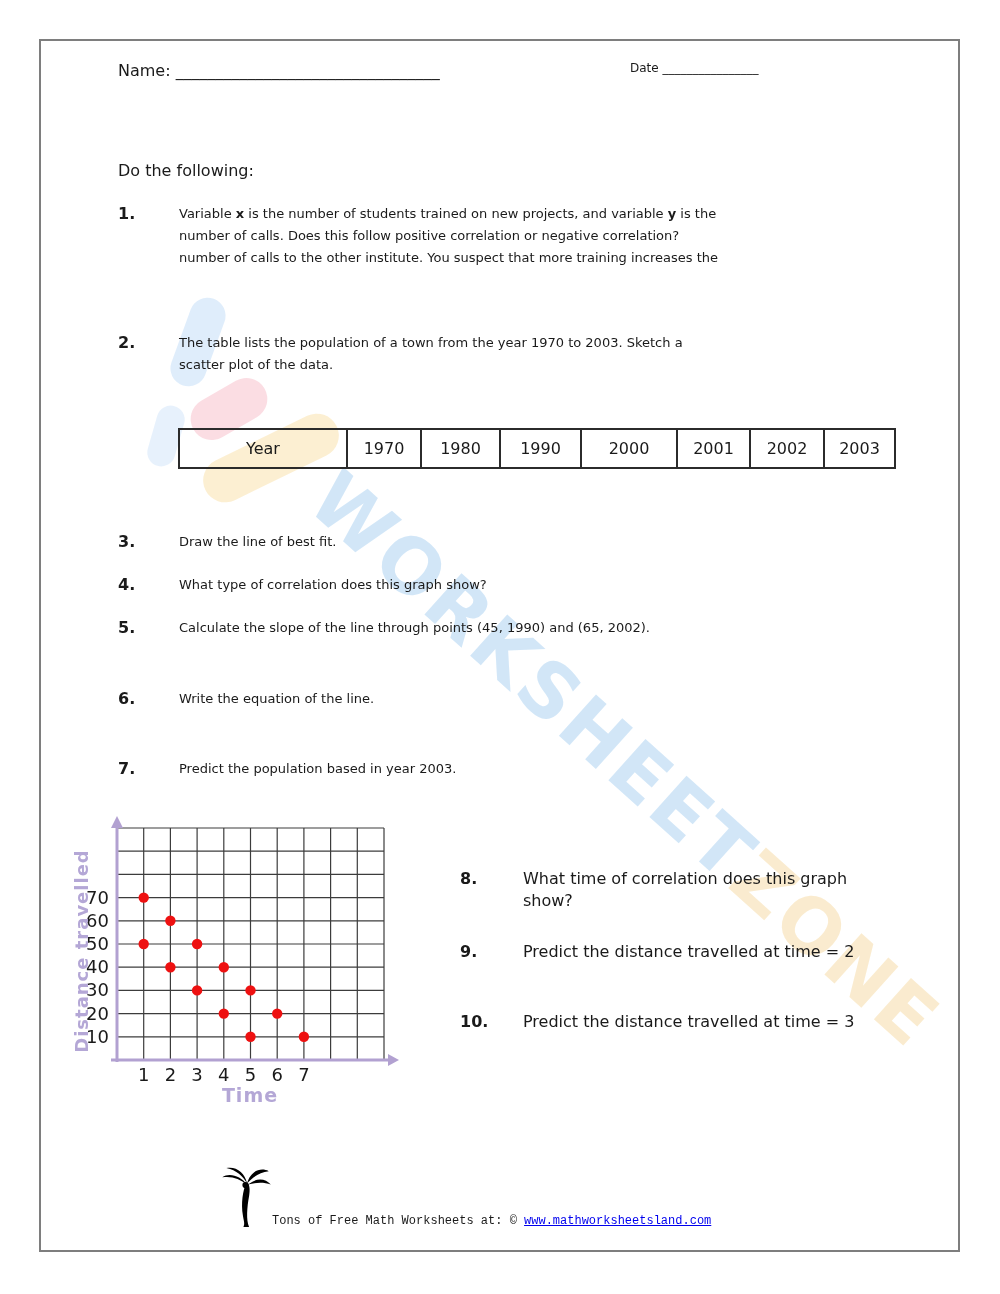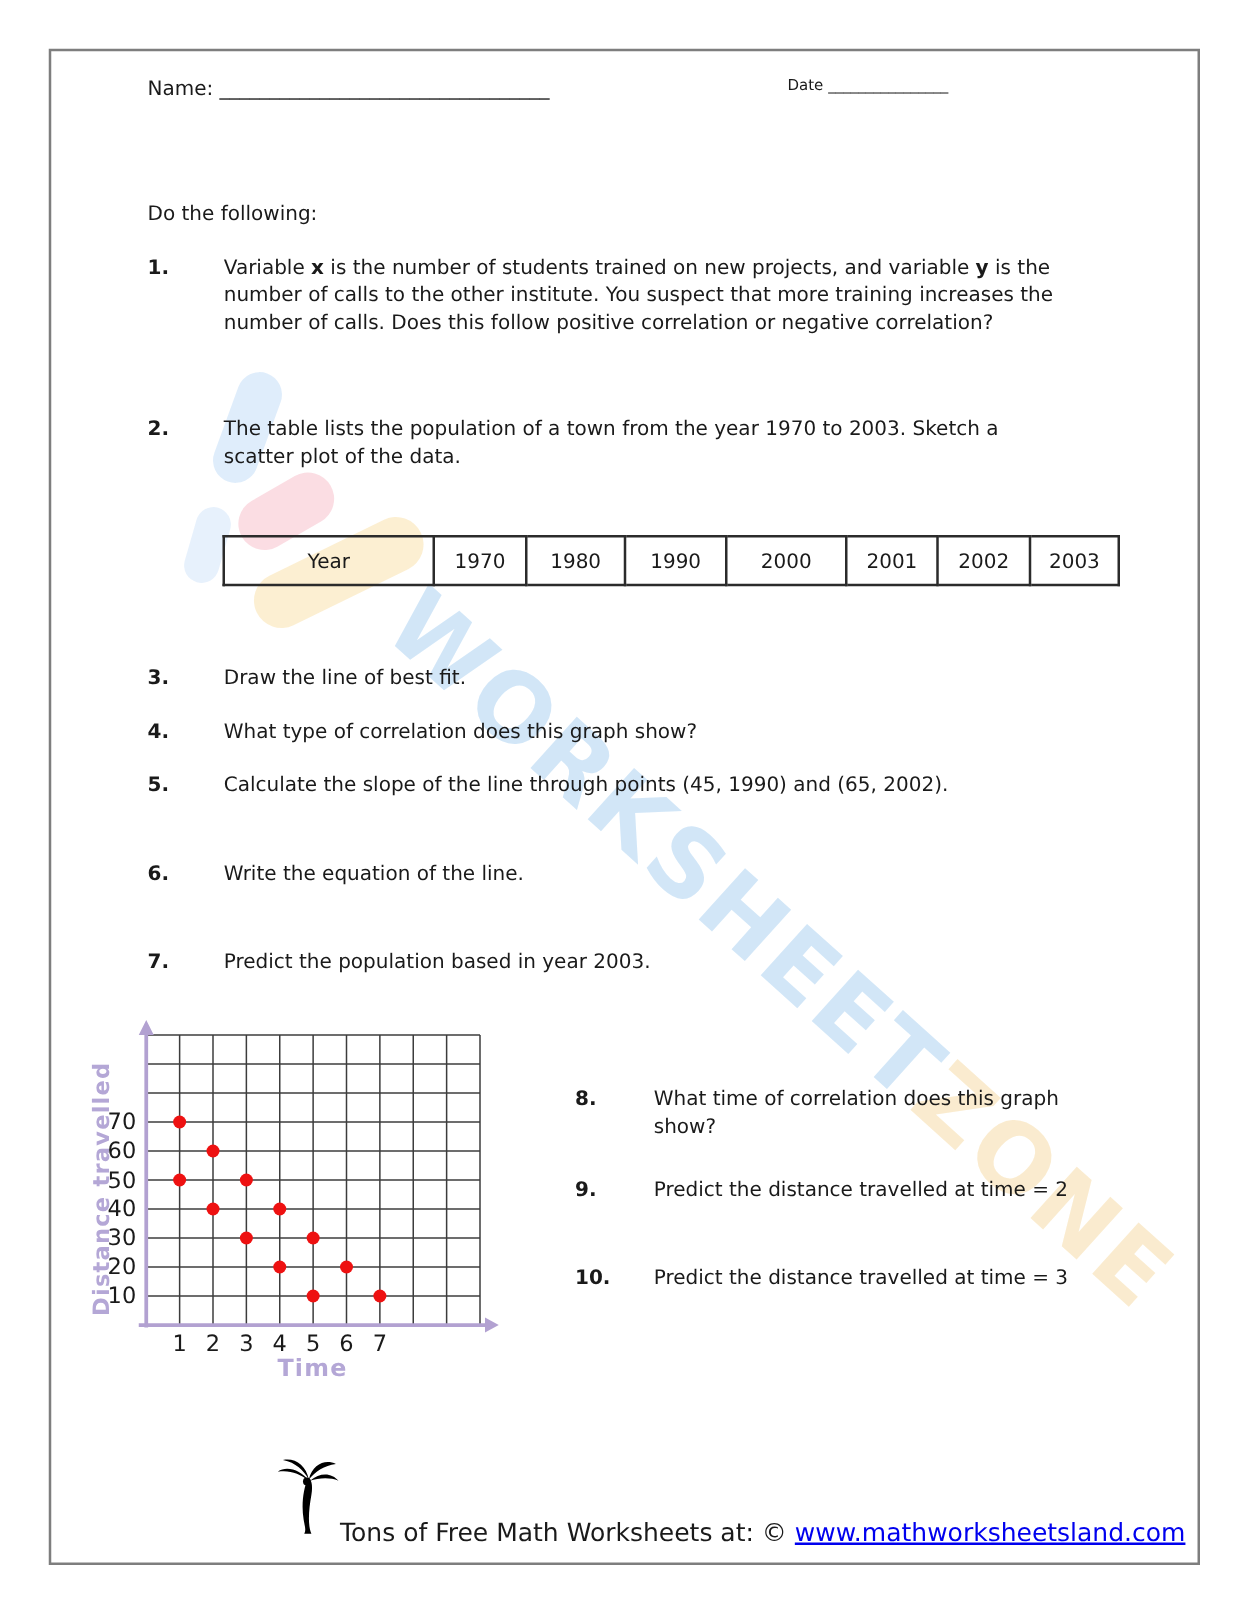--- a/index.html
+++ b/index.html
@@ -29,21 +29,21 @@
   .wm-yellow { color:#f6d9a0; opacity:.5; }
   
   .content { position:absolute; left:0; top:0; width:1000px; height:1294px; z-index:2; }
   .abs { position:absolute; }
   .name-block { left:118px; top:61px; font-size:16px; }
   .date-block { left:630px; top:61px; font-size:12px; }
   .topic-line { left:118px; top:119px; font-size:16.5px; }
   .topic-title { text-decoration:underline; text-underline-offset:3px; }
   .intro { left:118px; top:161px; font-size:16px; }
   .q-num  { position:absolute; left:118px; width:46px; font-weight:bold; font-size:16px; line-height:22px; }
-  .q-text { position:absolute; left:179px; width:790px; font-size:16px; line-height:22px; }
+  .q-text { position:absolute; left:179px; width:790px; font-size:13px; line-height:22px; }
   .q-line { display:block; }
   
   .data-table {
     position:absolute; left:178px; top:428px; border-collapse:collapse;
     font-size:16px; table-layout:fixed;
   }
   .data-table td {
     border:2px solid #2b2b2b; text-align:center; vertical-align:middle; padding:0 4px;
   }
   .data-table .r1 td { height:39px; }
@@ -59,21 +59,21 @@
     position:absolute; left:-38px; top:940px; width:240px; height:22px;
     transform:rotate(-90deg); transform-origin:center;
     text-align:center; font-size:18px; font-weight:bold; color:#b4a7d6; letter-spacing:1px;
   }
   .x-axis-title {
     position:absolute; left:190px; top:1084px; width:120px; text-align:center;
     font-size:19px; font-weight:bold; color:#b4a7d6; letter-spacing:1px;
   }
   
   .footer-tree { position:absolute; left:220px; top:1166px; width:52px; height:62px; }
-  .footer-text { position:absolute; left:272px; top:1214px; font-size:20px; }
+  .footer-text { position:absolute; left:272px; top:1214px; font-size:12px;font-family:Liberation Mono, monospace; }
   .footer-link { color:#0000ee; text-decoration:underline; cursor:pointer; }
 </style>
 </head>
 <body>
 
 <div class="page">
   <div class="border-rect"></div>
 
   <div class="wm-shape wm-s1"></div>
   <div class="wm-shape wm-s2"></div>
@@ -86,22 +86,22 @@
 
     <div class="abs name-block"><span>Name:</span> <span>_________________________________</span></div>
     <div class="abs date-block"><span>Date</span> <span>________________</span></div>
 
 
     <div class="abs intro">Do the following:</div>
 
     <div class="q-num" style="top:203px;">1.</div>
     <div class="q-text" style="top:203px;">
       <span class="q-line"><span>Variable </span><b>x</b><span> is the number of students trained on new projects, and variable </span><b>y</b><span> is the</span></span>
+      <span class="q-line">number of calls. Does this follow positive correlation or negative correlation?</span>
       <span class="q-line">number of calls to the other institute. You suspect that more training increases the</span>
-      <span class="q-line">number of calls. Does this follow positive correlation or negative correlation?</span>
     </div>
 
     <div class="q-num" style="top:332px;">2.</div>
     <div class="q-text" style="top:332px;">
       <span class="q-line">The table lists the population of a town from the year 1970 to 2003. Sketch a</span>
       <span class="q-line">scatter plot of the data.</span>
     </div>
 
     <table class="data-table">
       <colgroup>

